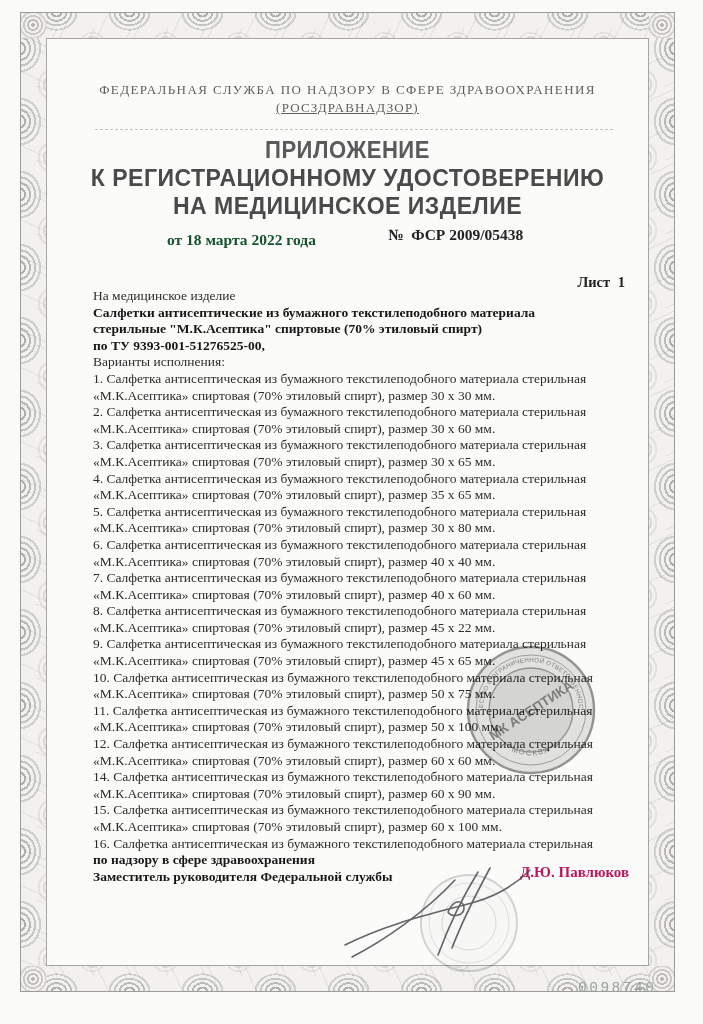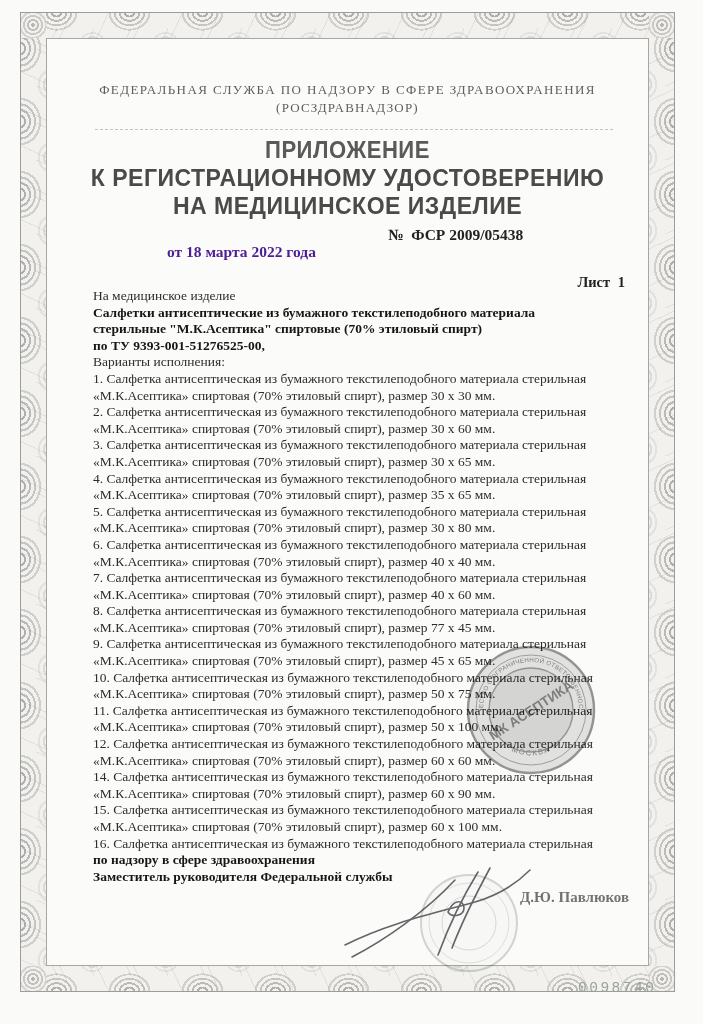--- a/index.html
+++ b/index.html
@@ -44,37 +44,37 @@
   .corner{
     position:absolute;width:26px;height:26px;background-color:#f1f0ed;
     background-image:radial-gradient(circle at 50% 50%, rgba(110,110,110,.45) 0 2px, rgba(0,0,0,0) 2px 4px, rgba(110,110,110,.38) 4px 6px, rgba(0,0,0,0) 6px 8px, rgba(110,110,110,.30) 8px 10px, rgba(0,0,0,0) 10px 12px, rgba(110,110,110,.22) 12px 14px, rgba(0,0,0,0) 14px);
   }
   .frame-outer{position:absolute;left:20px;top:12px;width:655px;height:980px;border:1px solid #9c9c9c;box-sizing:border-box;z-index:2;}
   .frame-inner{position:absolute;left:46px;top:38px;width:603px;height:928px;border:1px solid #a6a6a6;box-sizing:border-box;z-index:2;background:#fbfbf9;}
   
   .content{position:absolute;left:0;top:0;width:703px;height:1024px;z-index:3;}
   .agency{position:absolute;left:47px;width:601px;text-align:center;color:#5e5e5e;font-size:13px;letter-spacing:1.4px;}
   .agency1{top:82px;}
-  .agency2{top:100px;letter-spacing:1.2px;}
+  .agency2{top:100px;letter-spacing:1.2px;text-decoration:underline;}
   .dotted-sep{position:absolute;left:95px;top:129px;width:518px;border-top:1px dashed #c2c2c0;}
   .title-line{
     position:absolute;left:47px;width:601px;text-align:center;
     font-family:"Liberation Sans", sans-serif;font-weight:700;color:#4e4e4e;
     transform:scaleX(.96);letter-spacing:.5px;
   }
   .title1{top:137px;font-size:23px;color:#5a5a5a;}
   .title2{top:164px;font-size:24px;color:#4a4a4a;}
   .title3{top:192px;font-size:24px;color:#4a4a4a;}
-  .meta-date{position:absolute;left:167px;top:231px;font-weight:700;font-size:15.5px;color:#4c1d95;margin-top:12px;}
+  .meta-date{position:absolute;left:167px;top:231px;font-weight:700;font-size:15.5px;color:#14532d;}
   .meta-number{position:absolute;left:388px;top:226px;font-weight:700;font-size:15.5px;color:#222;white-space:pre;}
   .meta-sheet{position:absolute;right:78px;top:251px;font-weight:700;font-size:14.5px;color:#222;word-spacing:4px;margin-top:23px;}
   .bodyblock{position:absolute;left:93px;top:288px;width:522px;font-size:13.5px;line-height:16.6px;color:#2d2d2d;}
   .bodyline{white-space:nowrap;}
   .bold{font-weight:700;color:#161616;}
-  .sig-name{position:absolute;left:520px;top:889px;font-weight:700;font-size:15px;color:#737373;white-space:nowrap;}
+  .sig-name{position:absolute;left:520px;top:864px;font-weight:700;font-size:15px;color:#be185d;white-space:nowrap;}
   .serial{
     position:absolute;left:578px;top:980px;z-index:3;
     font-family:"Liberation Mono","DejaVu Sans Mono",monospace;
     font-size:14.5px;letter-spacing:2.5px;color:#98a39a;
   }
   .stamp-main{position:absolute;left:463px;top:642px;z-index:4;mix-blend-mode:multiply;opacity:.82;}
   .stamp-faint{position:absolute;left:414px;top:868px;z-index:4;mix-blend-mode:multiply;opacity:.38;}
   .sig-strokes{position:absolute;left:330px;top:850px;z-index:5;}
 </style>
 </head>
@@ -139,21 +139,21 @@
           <div class="variant-item">
             <div class="bodyline">6. Салфетка антисептическая из бумажного текстилеподобного материала стерильная</div>
             <div class="bodyline">«М.К.Асептика» спиртовая (70% этиловый спирт), размер 40 х 40 мм.</div>
           </div>
           <div class="variant-item">
             <div class="bodyline">7. Салфетка антисептическая из бумажного текстилеподобного материала стерильная</div>
             <div class="bodyline">«М.К.Асептика» спиртовая (70% этиловый спирт), размер 40 х 60 мм.</div>
           </div>
           <div class="variant-item">
             <div class="bodyline">8. Салфетка антисептическая из бумажного текстилеподобного материала стерильная</div>
-            <div class="bodyline">«М.К.Асептика» спиртовая (70% этиловый спирт), размер 77 х 45 мм.</div>
+            <div class="bodyline">«М.К.Асептика» спиртовая (70% этиловый спирт), размер 45 х 22 мм.</div>
           </div>
           <div class="variant-item">
             <div class="bodyline">9. Салфетка антисептическая из бумажного текстилеподобного материала стерильная</div>
             <div class="bodyline">«М.К.Асептика» спиртовая (70% этиловый спирт), размер 45 х 65 мм.</div>
           </div>
           <div class="variant-item">
             <div class="bodyline">10. Салфетка антисептическая из бумажного текстилеподобного материала стерильная</div>
             <div class="bodyline">«М.К.Асептика» спиртовая (70% этиловый спирт), размер 50 х 75 мм.</div>
           </div>
           <div class="variant-item">

